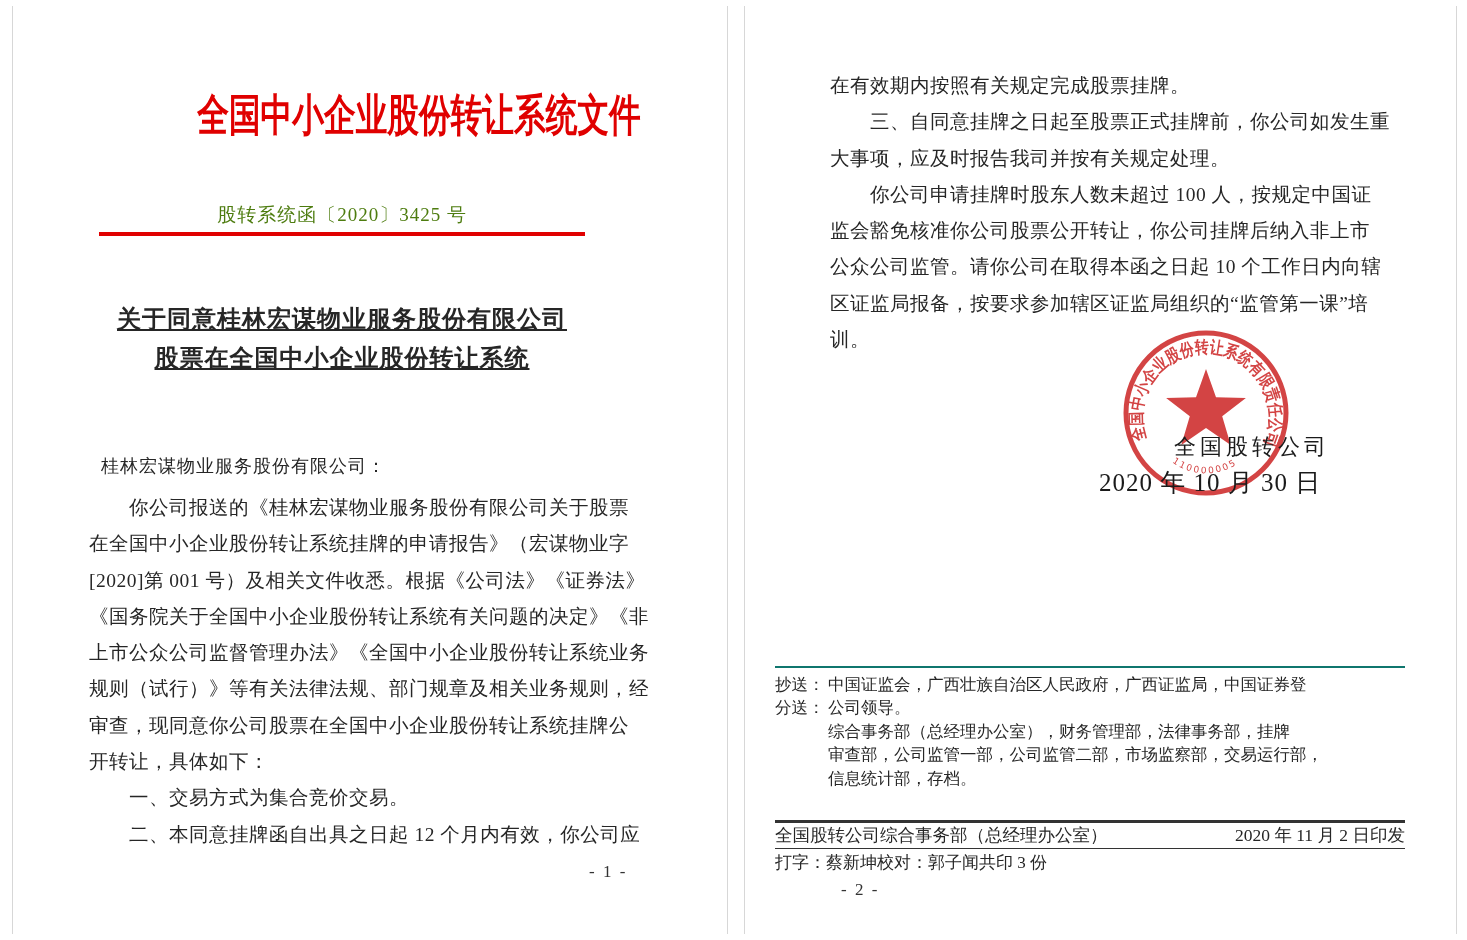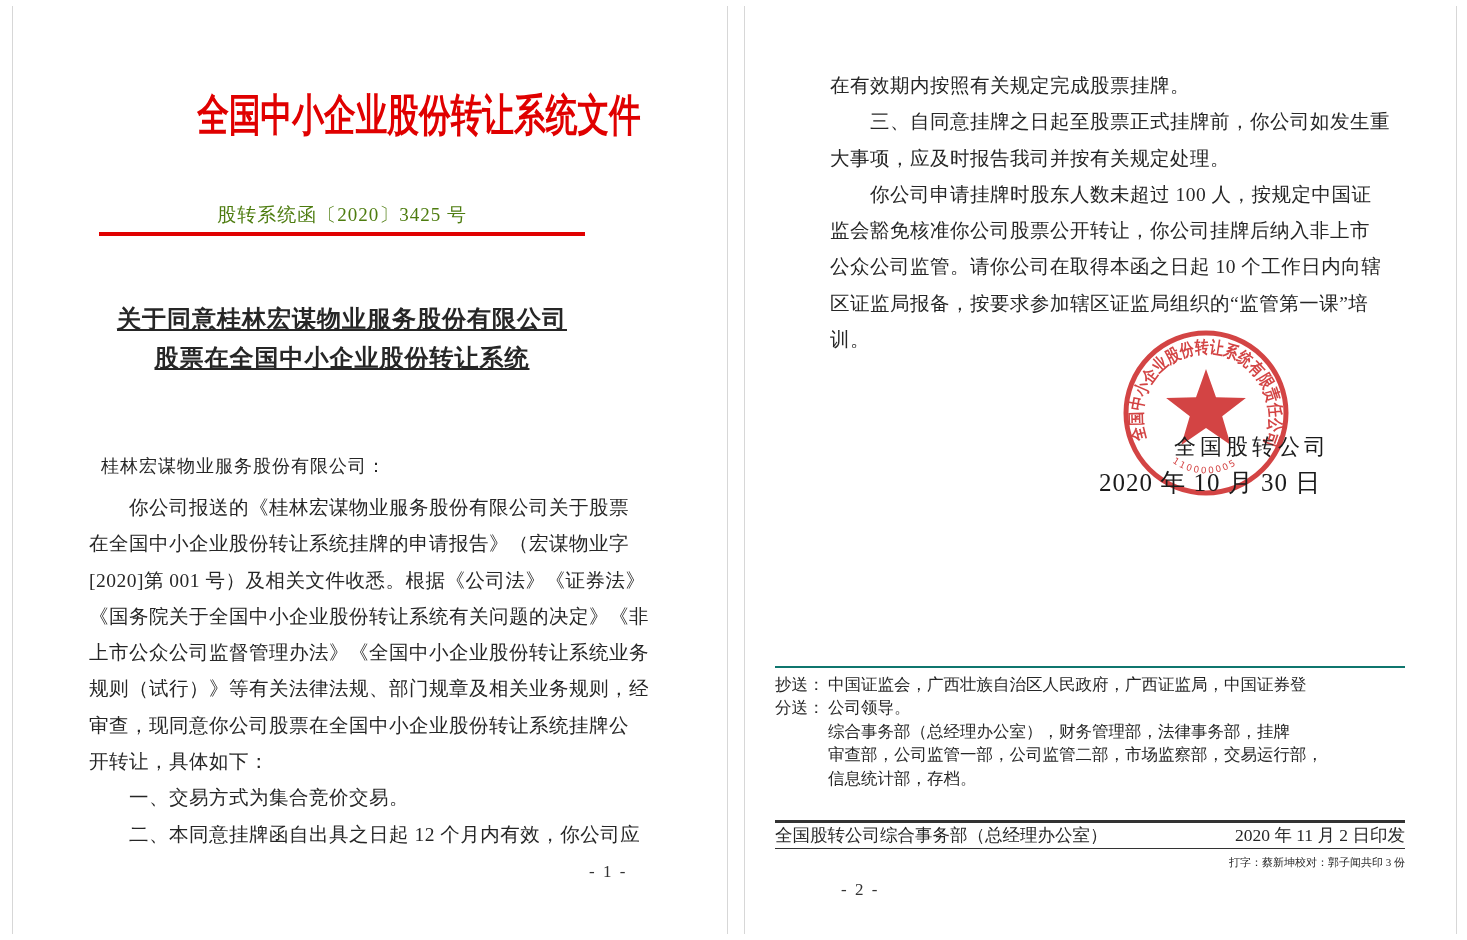--- a/index.html
+++ b/index.html
@@ -34,21 +34,21 @@
     letter-spacing:4px;color:#1a1a1a;white-space:nowrap;}
   .seal-date{left:335px;top:460px;width:260px;text-align:center;font-size:25px;
     letter-spacing:1px;color:#1a1a1a;white-space:nowrap;}
   
   .dist-block{left:30px;top:660px;width:630px;border-top:2px solid #0f766e;padding-top:5px;}
   .dist-row{display:flex;font-size:16.5px;line-height:23.4px;white-space:nowrap;}
   .dist-label{display:inline-block;width:53px;flex:0 0 53px;}
   .footer-block{left:30px;top:806px;width:630px;border-top:3px solid #333;margin-top:8px;}
   .footer-row1{display:flex;justify-content:space-between;font-size:17.5px;
     line-height:23px;padding:1px 0;border-bottom:1.5px solid #333;white-space:nowrap;}
-  .footer-row2{display:flex;justify-content:flex-end;font-size:11px;
+  .footer-row2{display:flex;justify-content:flex-start;font-size:17px;
     line-height:23px;padding:2px 0;white-space:nowrap;}
 </style>
 </head>
 <body style="--red: #e00000; --seal: #cf3030;">
 
 <div class="page" id="page-left">
   <div class="abs letterhead">
     <span class="squeeze">全国中小企业股份转让系统文件</span>
   </div>
   <div class="abs doc-number">股转系统函〔2020〕3425 号</div>

